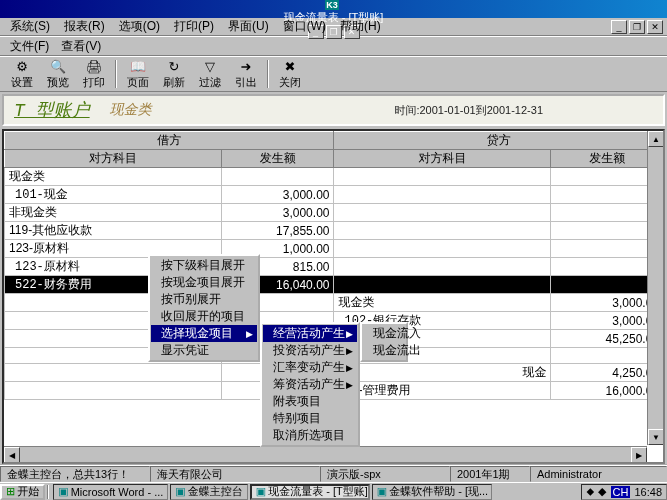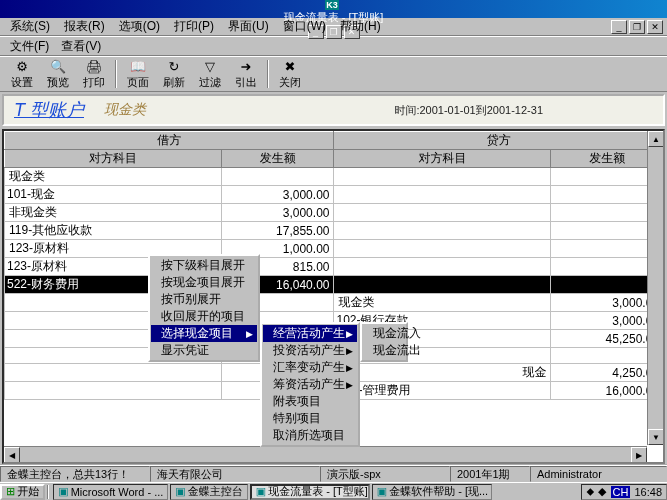--- a/index.html
+++ b/index.html
@@ -11,29 +11,29 @@
 .winbtn { width:16px; height:14px; background:#c0c0c0; border:1px solid #fff; border-right-color:#404040; border-bottom-color:#404040; font-size:9px; display:flex; align-items:center; justify-content:center; }
 .menubar { height:18px; background:#c0c0c0; display:flex; align-items:center; padding:0 4px; gap:2px; border-bottom:1px solid #808080; }
 .menubar span { padding:1px 6px; font-size:12px; }
 .subtoolbar { height:20px; background:#c0c0c0; display:flex; align-items:center; padding:2px 4px; border-top:1px solid #fff; border-bottom:1px solid #808080; }
 .subtoolbar span { padding:1px 6px; font-size:12px; }
 .maintoolbar { height:36px; background:#c0c0c0; display:flex; align-items:center; padding:2px 4px; gap:0; border-top:1px solid #fff; border-bottom:1px solid #808080; }
 .tbbtn { width:36px; display:flex; flex-direction:column; align-items:center; font-size:11px; padding:1px 2px; }
 .tbico { width:20px; height:16px; display:flex; align-items:center; justify-content:center; font-size:13px; }
 .tbsep { width:1px; height:28px; border-left:1px solid #808080; border-right:1px solid #fff; margin:0 3px; }
 .header-band { height:32px; background:#f0f0e8; border:2px inset #fff; margin:2px; display:flex; align-items:center; padding:0 10px; position:relative; }
-.header-band .big { font-family:Liberation Sans, sans-serif; font-size:18px; font-style:italic; color:#1d4ed8; text-decoration:underline; }
+.header-band .big { font-family:Liberation Mono, monospace; font-size:18px; font-style:italic; color:#4d7c0f; text-decoration:underline; }
 .header-band .sub { margin-left:20px; font-size:14px; color:#a08040; font-style:italic; }
 .header-band .time { position:absolute; right:120px; font-size:11px; color:#222; }
 .grid-wrap { position:absolute; left:2px; right:2px; top:129px; bottom:36px; background:#fff; border:2px inset #808080; overflow:hidden; }
 table.grid { border-collapse:collapse; width:660px; table-layout:fixed; }
 table.grid th, table.grid td { border:1px solid #c0c0c0; height:16px; font-size:12px; padding:0 4px; white-space:nowrap; overflow:hidden; }
 table.grid th { background:#c0c0c0; font-weight:normal; border:1px solid #808080; border-top-color:#fff; border-left-color:#fff; }
 table.grid td.num { text-align:right; }
-table.grid td.ind1 { padding-left:2px; }
+table.grid td.ind1 { padding-left:10px;font-family:Liberation Mono, monospace; }
 table.grid tr.sel td { background:#000; color:#fff; }
 .scrollbar-v { position:absolute; right:0; top:0; bottom:17px; width:16px; background:#c0c0c0; border-left:1px solid #808080; }
 .scrollbar-h { position:absolute; left:0; right:16px; bottom:0; height:16px; background:#c0c0c0; border-top:1px solid #808080; }
 .sbbtn { width:16px; height:16px; background:#c0c0c0; border:1px solid #fff; border-right-color:#404040; border-bottom-color:#404040; display:flex; align-items:center; justify-content:center; font-size:8px; position:absolute; }
 
 .ctxmenu { position:absolute; background:#c0c0c0; border:2px outset #fff; padding:1px; z-index:100; }
 .ctxmenu div { padding:2px 18px 2px 10px; font-size:12px; height:17px; display:flex; align-items:center; position:relative; white-space:nowrap; }
 .ctxmenu div.sel { background:#000080; color:#fff; }
 .ctxmenu div .arrow { position:absolute; right:4px; font-size:9px; }
 

